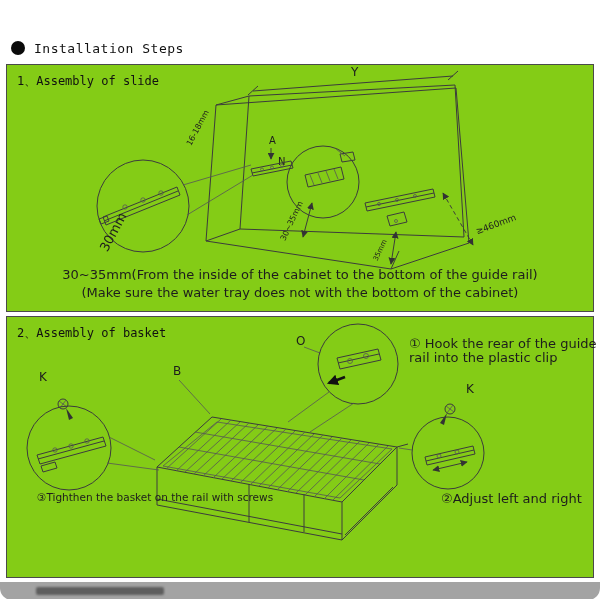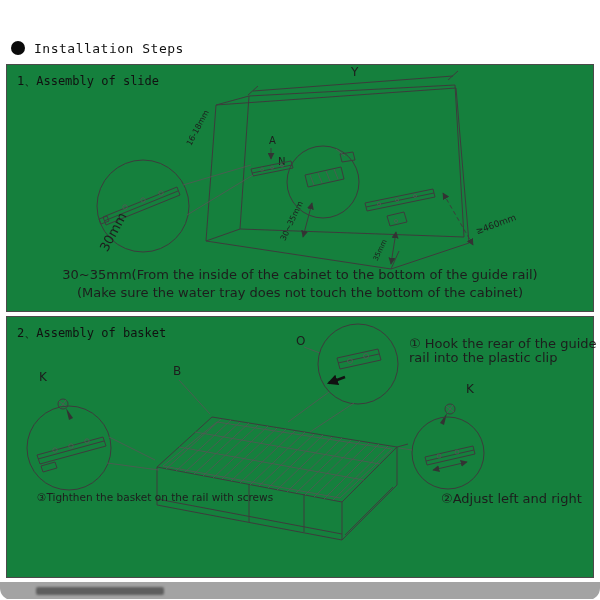--- a/index.html
+++ b/index.html
@@ -3,21 +3,21 @@
 <meta charset="utf-8">
 <title>Installation Steps</title>
 <style>
   html,body{margin:0;padding:0;background:#fff;}
   .page{position:relative;width:600px;height:600px;background:#ffffff;overflow:hidden;
         font-family:"DejaVu Sans",sans-serif;color:#222;border-radius:12px;}
   .abs{position:absolute;}
   .mono{font-family:"DejaVu Sans Mono",monospace;}
   .hdr-bullet{width:14px;height:14px;border-radius:50%;background:#0a0a0a;}
   .hdr-title{font-size:13px;color:#111;letter-spacing:.5px;}
-  .panel{border:1px solid #4a4a4a;background:#15803d;box-sizing:border-box;}
+  .panel{border:1px solid #4a4a4a;background:#84cc16;box-sizing:border-box;}
   .panel-title{font-size:12px;color:#111;white-space:nowrap;}
   .note{font-size:13px;color:#1d1d1d;white-space:nowrap;}
   .note-center{width:100%;text-align:center;}
   svg{display:block;}
   svg text{fill:#1d1d1d;font-family:"DejaVu Sans",sans-serif;}
   svg path,svg circle,svg line{vector-effect:non-scaling-stroke;}
   .ln{stroke:#3c3c3c;stroke-width:1;fill:none;}
   .lnthin{stroke:#555;stroke-width:.8;fill:none;}
   .footer-bar{background:#a3a3a3;}
   .footer-smudge{background:#474747;opacity:.75;filter:blur(1px);border-radius:2px;}
@@ -106,21 +106,21 @@
 
       <g>
         <circle class="ln" cx="316" cy="117" r="36"></circle>
         <path class="ln" d="M298,110 L334,102 L337,114 L301,122 Z"></path>
         <path class="lnthin" d="M303,110 L307,120 M311,108 L315,118 M319,106 L323,116 M327,104 L331,114"></path>
         <path class="lnthin" d="M329,84 L338,91"></path>
       </g>
     </svg>
 
     <div class="abs note note-center" style="top:202px;">30~35mm(From the inside of the cabinet to the bottom of the guide rail)</div>
-    <div class="abs note note-center" style="top:220px;">(Make sure the water tray does not touch the bottom of the cabinet)</div>
+    <div class="abs note note-center" style="top:220px;">(Make sure the water tray does not with the bottom of the cabinet)</div>
   </div>
 
   <div class="abs panel" style="left:6px;top:316px;width:588px;height:262px;">
     <div class="abs panel-title mono" style="left:10px;top:8px;">2、Assembly of basket</div>
 
     <svg class="abs" style="left:0;top:0;" width="588" height="262" viewBox="0 0 588 262">
       <defs>
         <marker id="ar2" viewBox="0 0 10 10" refX="9" refY="5" markerWidth="7" markerHeight="7" orient="auto-start-reverse" markerUnits="userSpaceOnUse">
           <path d="M0,0 L10,5 L0,10 Z" fill="#333"></path>
         </marker>

